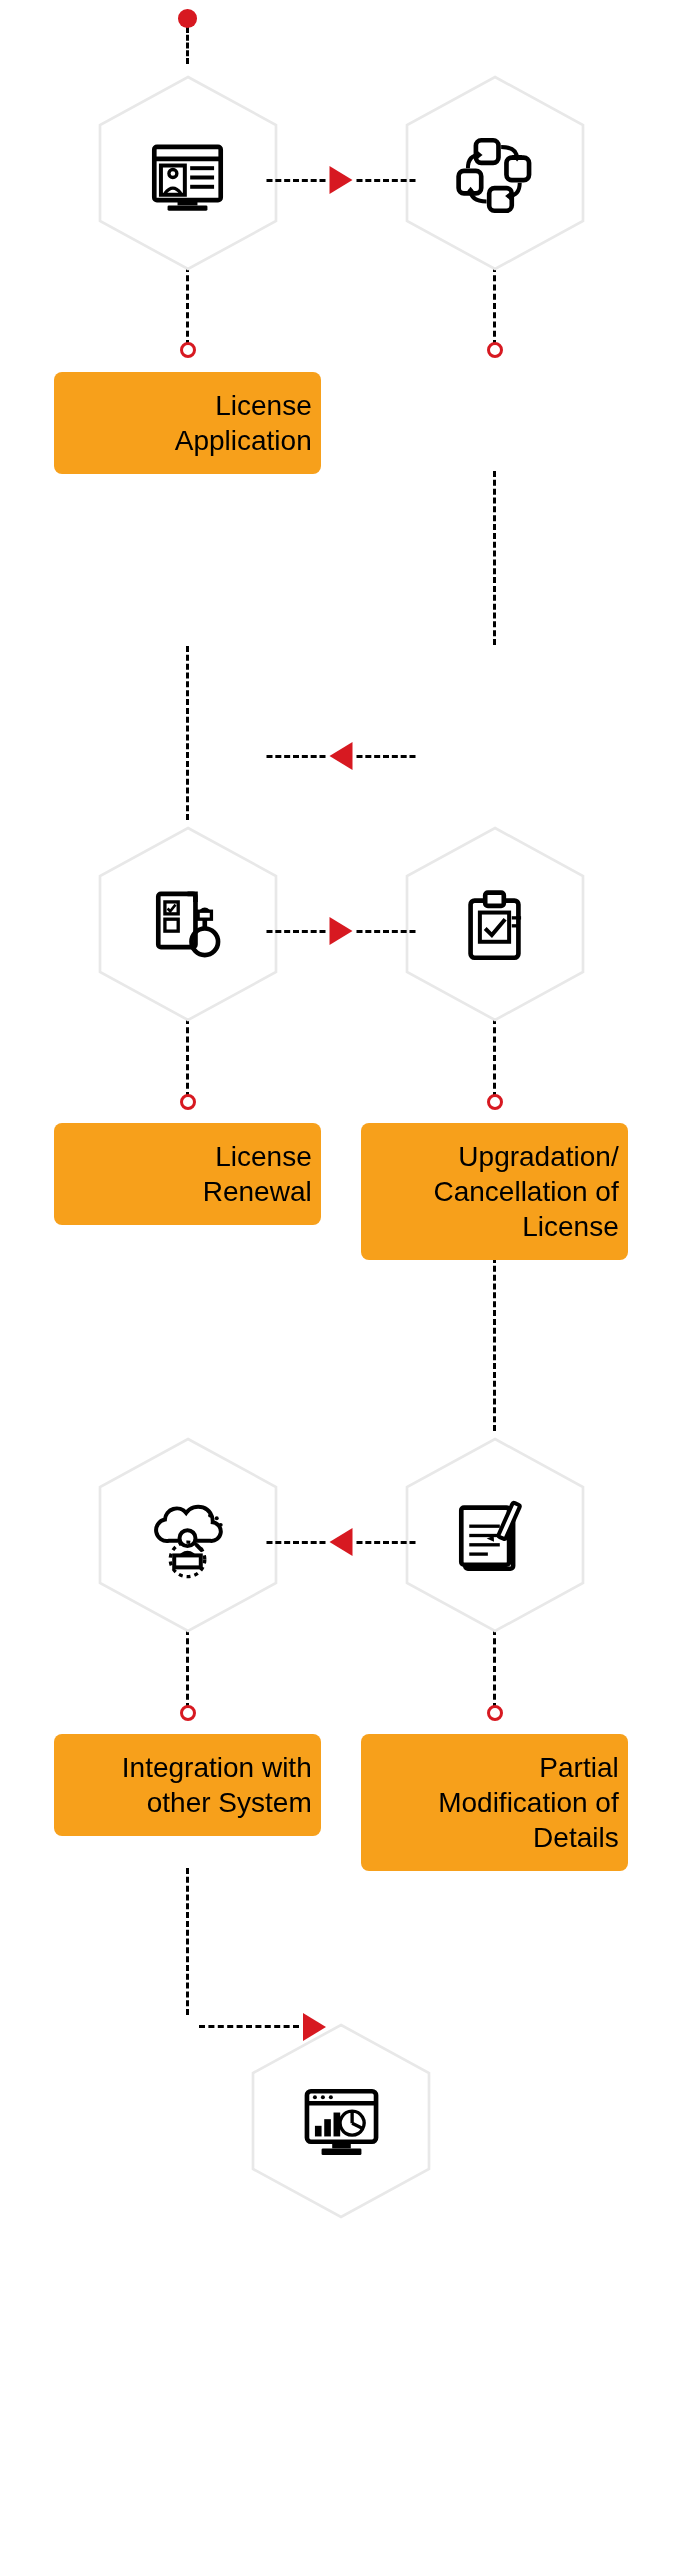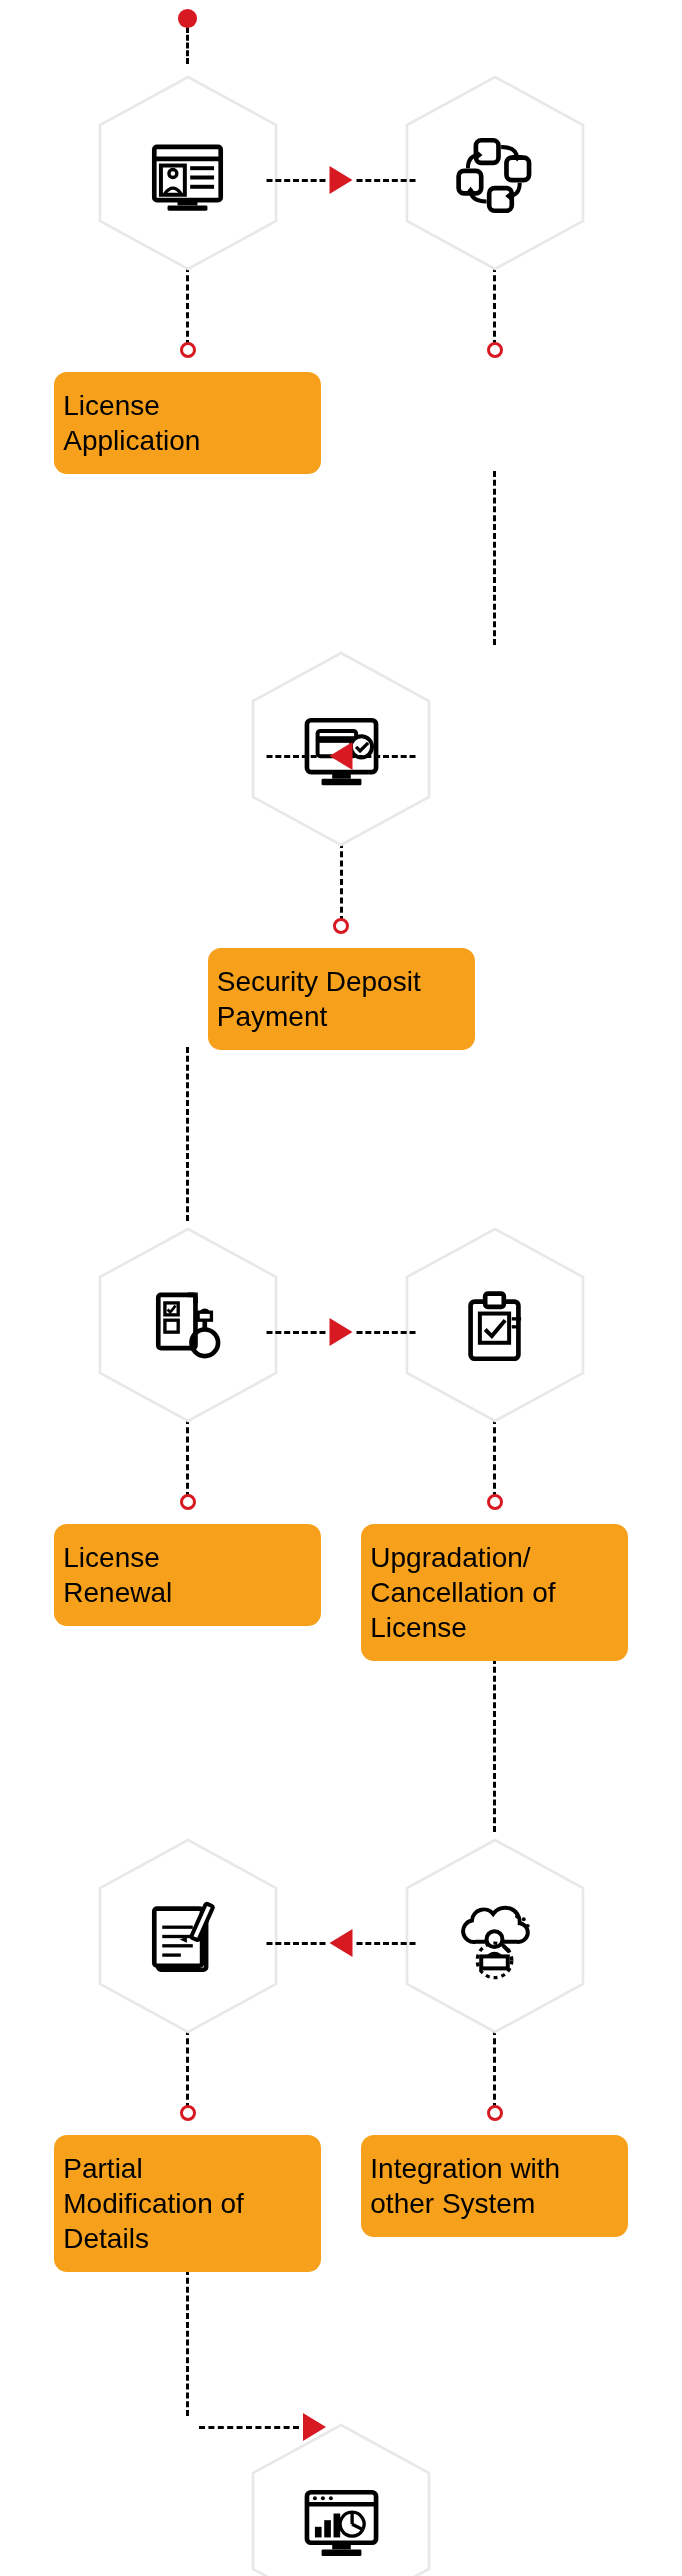--- a/index.html
+++ b/index.html
@@ -73,25 +73,25 @@
     background: #d71921;
     border: none;
     width: 18.7px; height: 18.7px;
   }
   .label {
     width: 267px;
     background: #f7a01b;
     color: #000;
     font-size: 28px;
     font-weight: 500;
-    text-align: left;
+    text-align: right;
     padding: 16px 9.3px;
     margin-top: 13.4px;
     line-height: 1.25;
-    border-radius: 13px;
+    border-radius: 8px;
   }
   .between-stem {
     width:0;
     height: 174px;
     border-left: 3.3px dashed #000;
   }
   .between-row {
     display:flex;
     justify-content:center;
     gap: 40px;
@@ -292,35 +292,20 @@
         <div class="between-stem"></div>
       </div>
   </div>
 
   <div class="row">
     <div class="arrow-h">
       <div class="dash-h"></div>
         <div class="tri left"></div>
         <div class="dash-h"></div>
     </div>
-    <div class="node">
-      <div class="hex">
-        <svg class="hexshape" viewBox="0 0 300 300">
-            <use href="#hexpath" fill="#fff" stroke="#e8e8e8" stroke-width="4"></use>
-          </svg>
-        <div class="iconwrap">
-            <svg viewBox="0 0 140 140">
-              <use href="#ic-deposit"></use>
-            </svg>
-          </div>
-      </div>
-      <div class="stem"></div>
-        <div class="dot"></div>
-      <div class="label">Security Deposit<br>Payment</div>
-    </div>
   </div>
 
   <div class="between-row">
     <div class="between-cell">
         <div class="between-stem"></div>
       </div>
     <div class="between-cell"></div>
   </div>
 
   <div class="row">
@@ -374,42 +359,42 @@
         <div class="tri left"></div>
         <div class="dash-h"></div>
     </div>
     <div class="node">
       <div class="hex">
         <svg class="hexshape" viewBox="0 0 300 300">
             <use href="#hexpath" fill="#fff" stroke="#e8e8e8" stroke-width="4"></use>
           </svg>
         <div class="iconwrap">
             <svg viewBox="0 0 140 140">
+              <use href="#ic-integration"></use>
+            </svg>
+          </div>
+      </div>
+      <div class="stem"></div>
+        <div class="dot"></div>
+      <div class="label">Integration with<br>other System</div>
+    </div>
+    <div class="node">
+      <div class="hex">
+        <svg class="hexshape" viewBox="0 0 300 300">
+            <use href="#hexpath" fill="#fff" stroke="#e8e8e8" stroke-width="4"></use>
+          </svg>
+        <div class="iconwrap">
+            <svg viewBox="0 0 140 140">
               <use href="#ic-modify"></use>
             </svg>
           </div>
       </div>
       <div class="stem"></div>
         <div class="dot"></div>
       <div class="label">Partial<br>Modification of<br>Details</div>
-    </div>
-    <div class="node">
-      <div class="hex">
-        <svg class="hexshape" viewBox="0 0 300 300">
-            <use href="#hexpath" fill="#fff" stroke="#e8e8e8" stroke-width="4"></use>
-          </svg>
-        <div class="iconwrap">
-            <svg viewBox="0 0 140 140">
-              <use href="#ic-integration"></use>
-            </svg>
-          </div>
-      </div>
-      <div class="stem"></div>
-        <div class="dot"></div>
-      <div class="label">Integration with<br>other System</div>
     </div>
   </div>
 
   <div style="width:682px; display:flex; gap:40px; justify-content:center; margin-top:-2.7px;">
     <div style="width:267px; display:flex; justify-content:center;">
       <div style="display:flex; flex-direction:column; align-items:center;">
         <div style="width:0;height:147px;border-left:3.3px dashed #000;"></div>
       </div>
     </div>
     <div style="width:267px;"></div>

